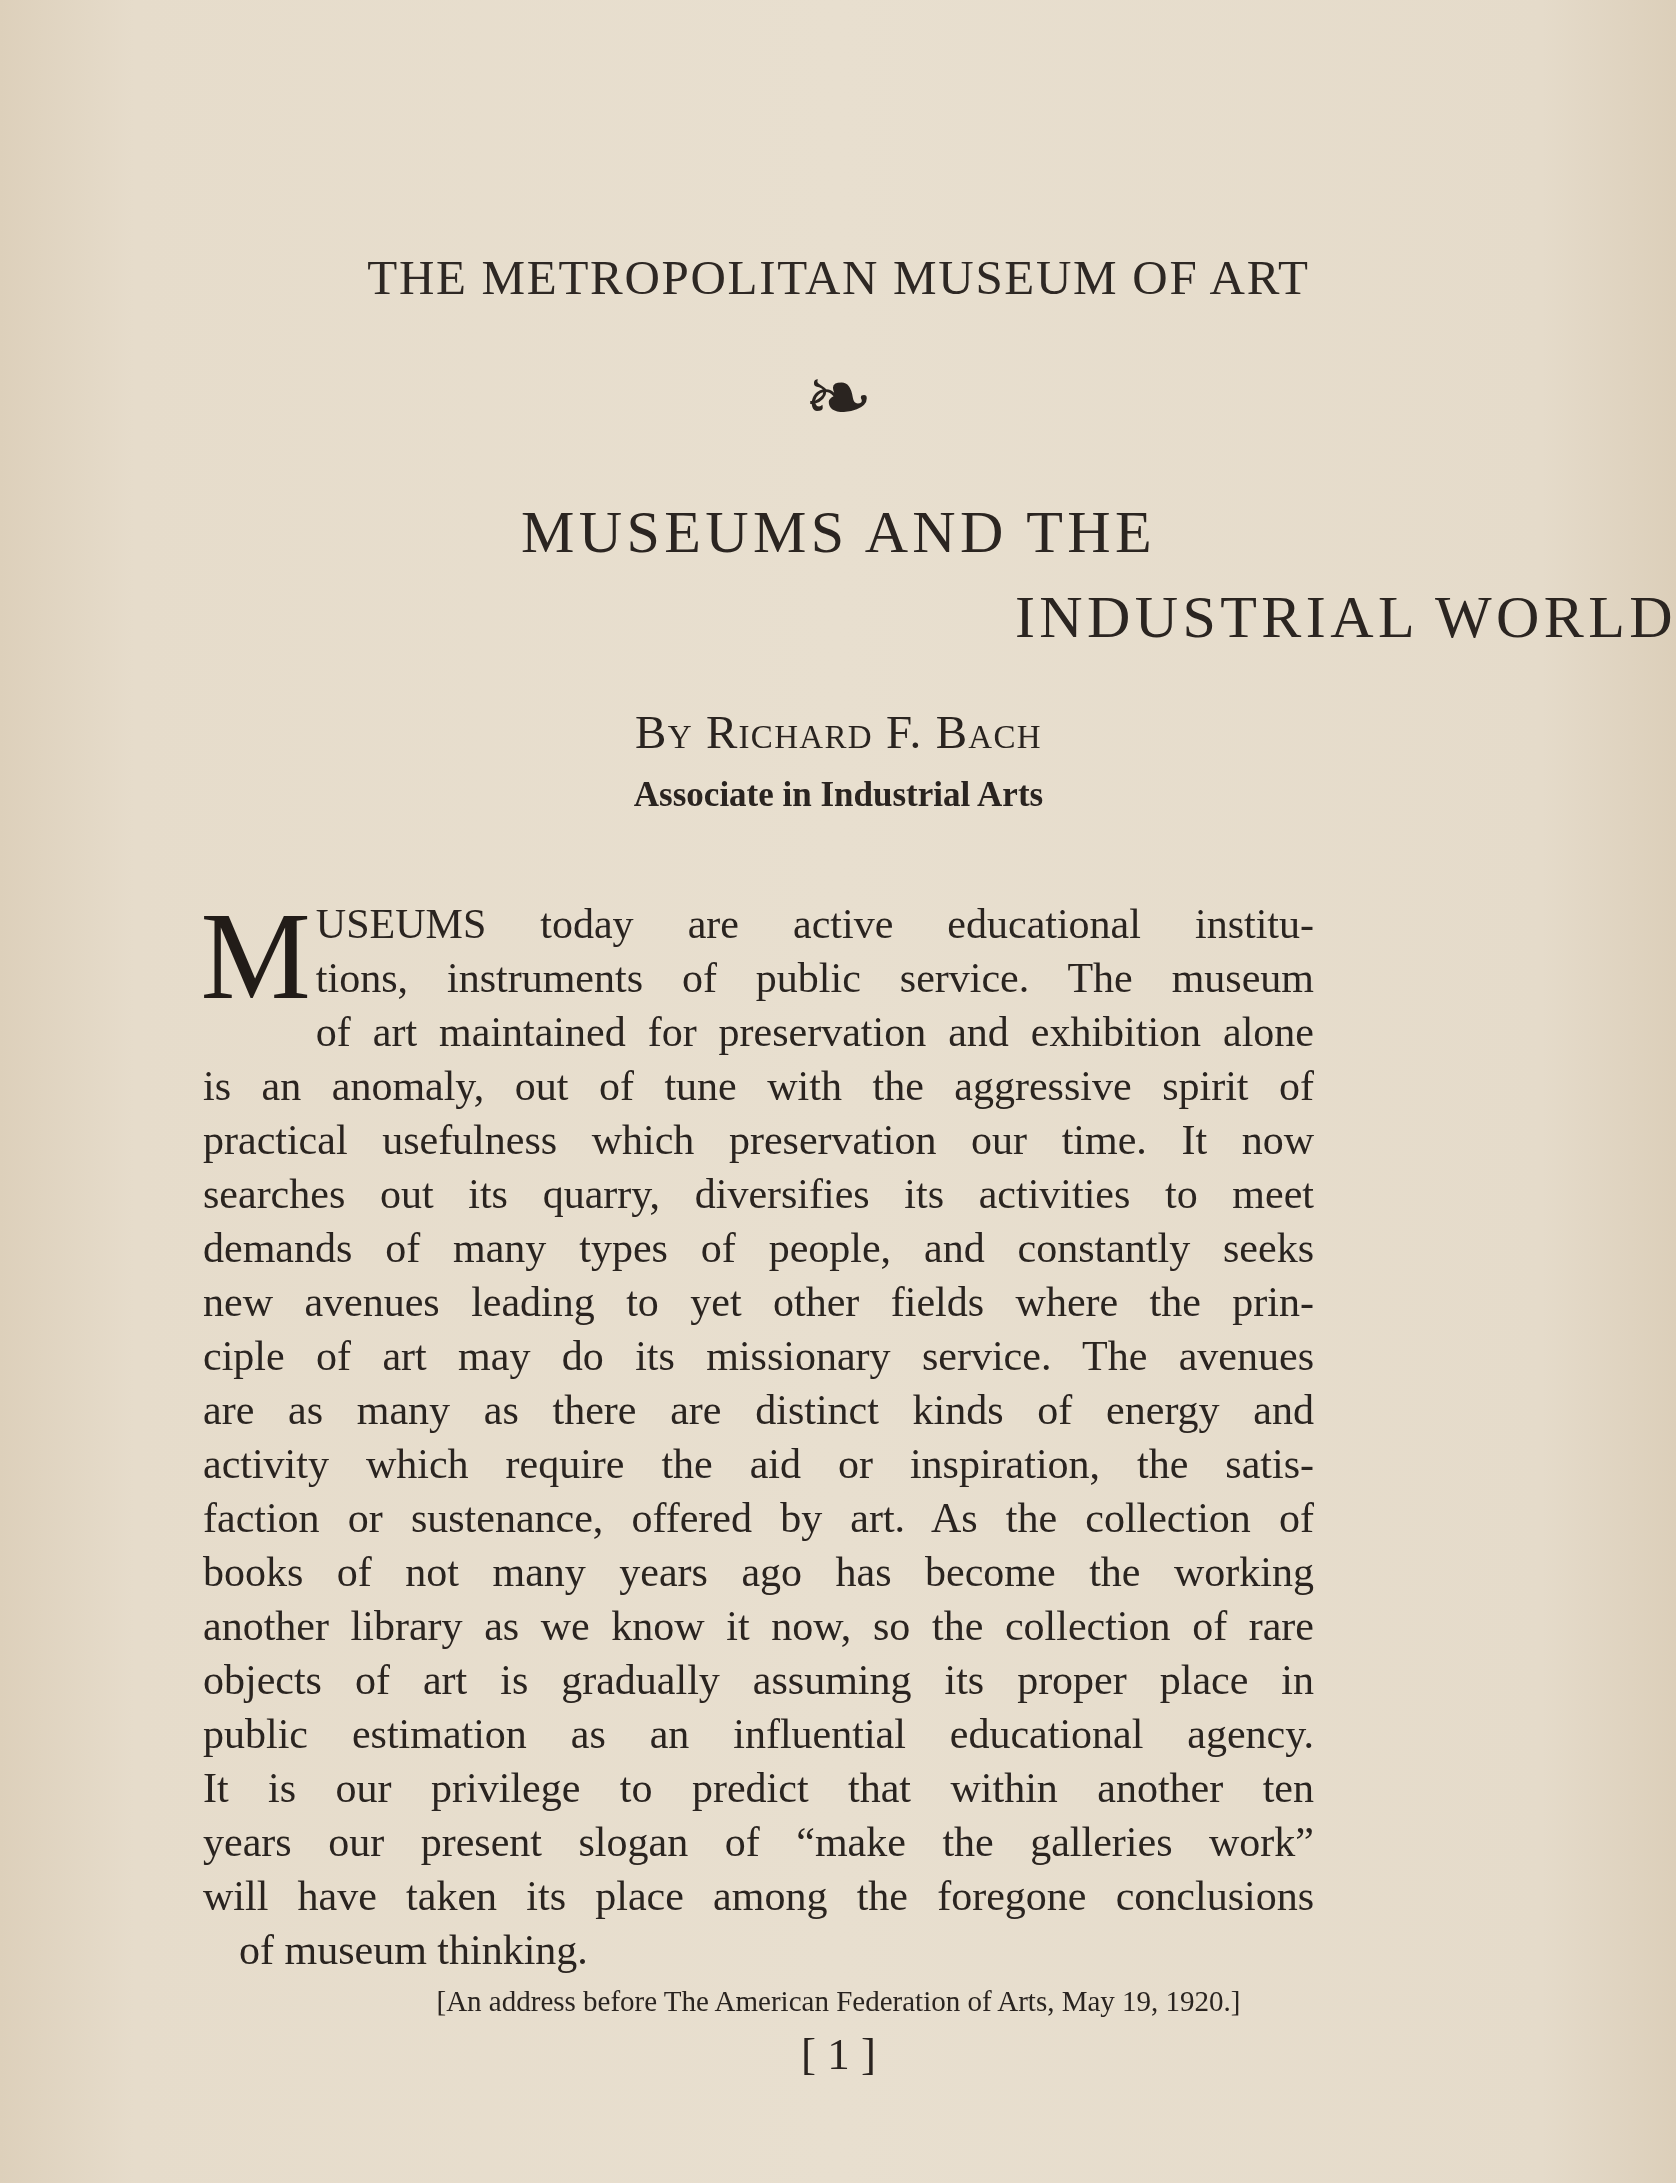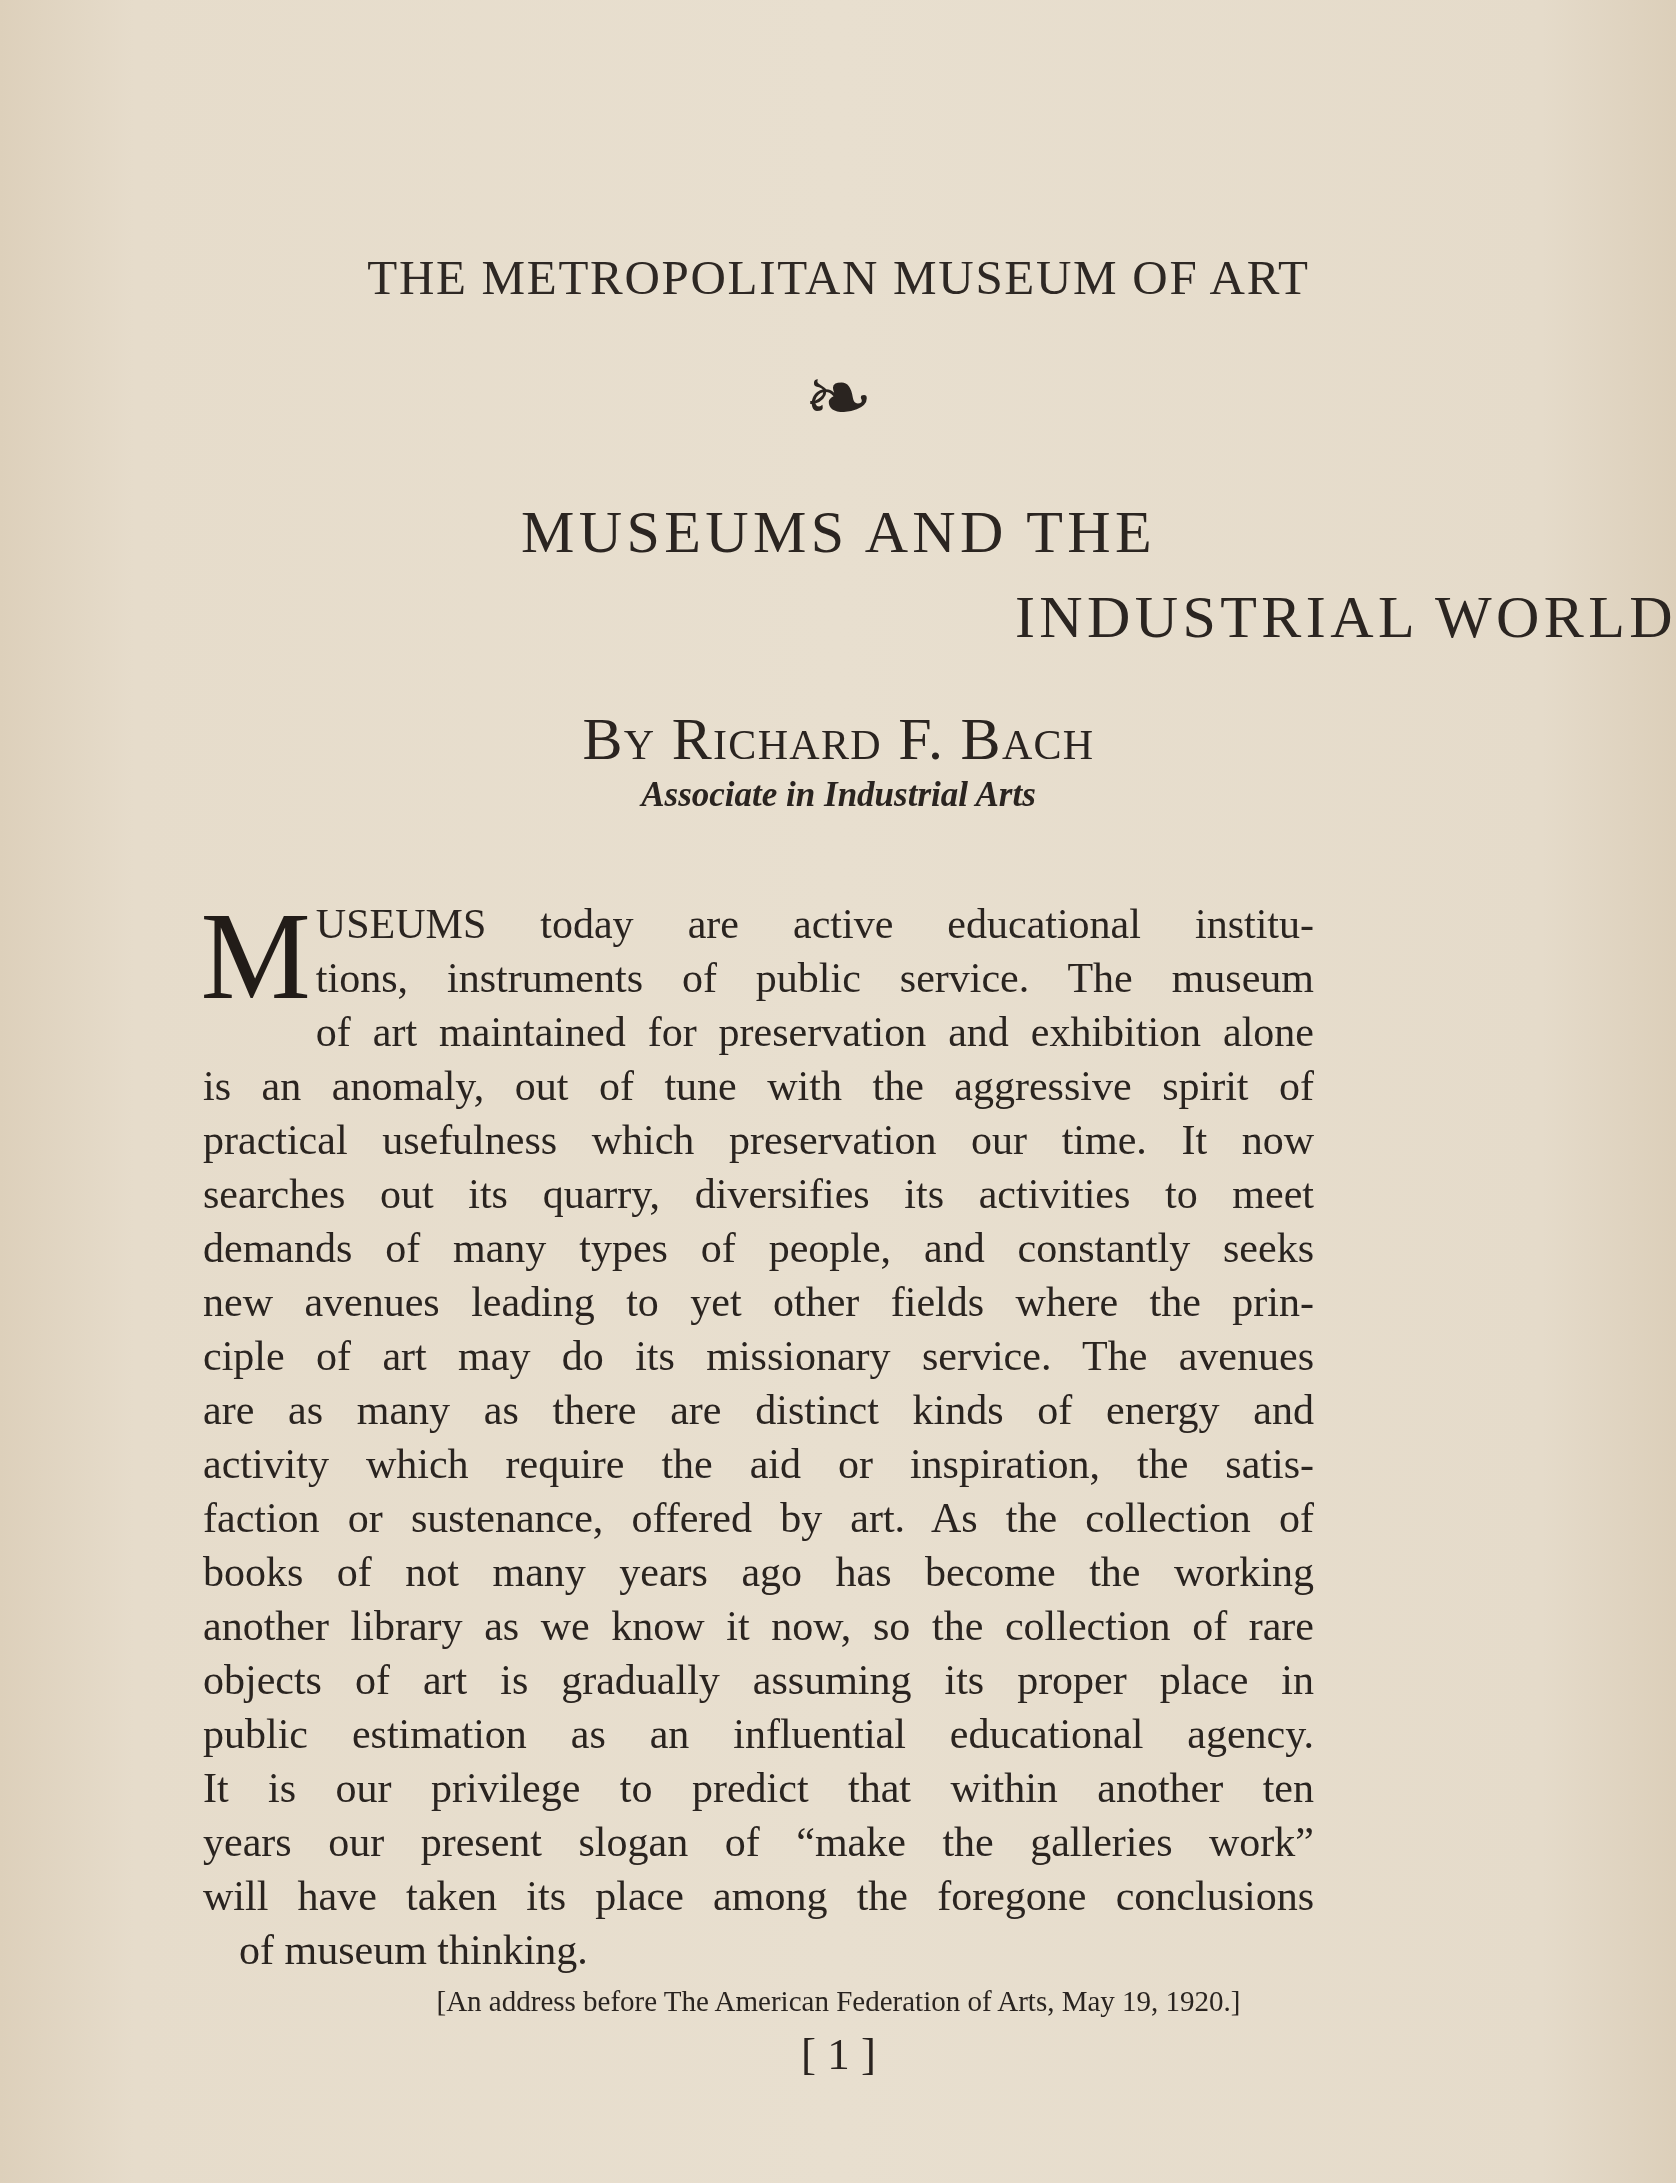--- a/index.html
+++ b/index.html
@@ -10,22 +10,22 @@
     color:#2a2420;
     position:relative;
   }
   .page { position:absolute; left:0; top:0; width:1677px; height:2460px; }
   .center { position:absolute; left:0; width:1677px; text-align:center; }
   .hdr { top:249px; font-size:49px; letter-spacing:1.7px; color:#2e2824; }
   .orn { top:349px; font-size:83px; color:#2a2420; }
   .title { font-size:60px; letter-spacing:4.4px; color:#2b2521; }
   .t1 { top:498px; }
   .t2 { top:583px;text-align:right; }
-  .byline { top:705px; font-size:60px; letter-spacing:1.3px; font-variant:small-caps; }
-  .affil { top:775px; font-size:35px; font-style:italic; font-weight:bold; }
+  .byline { top:705px; font-size:47px; letter-spacing:1.3px; font-variant:small-caps; }
+  .affil { top:775px; font-size:35px; font-weight:bold; }
   .body {
     position:absolute; left:203px; top:897px; width:1111px;
     font-size:42px; line-height:54px; text-align:justify; color:#2a2420;
   }
   .line { display:block; text-align:justify; text-align-last:justify; white-space:nowrap; height:54px; }
   .line.last { text-align-last:left;margin-left:36px; }
   .dropcap {
     float:left; font-size:124px; line-height:100px; margin:9.6px 5.2px 0 -2.6px; color:#221c18;
   }
   .foot { top:1985px; font-size:29px; font-weight:normal; }

